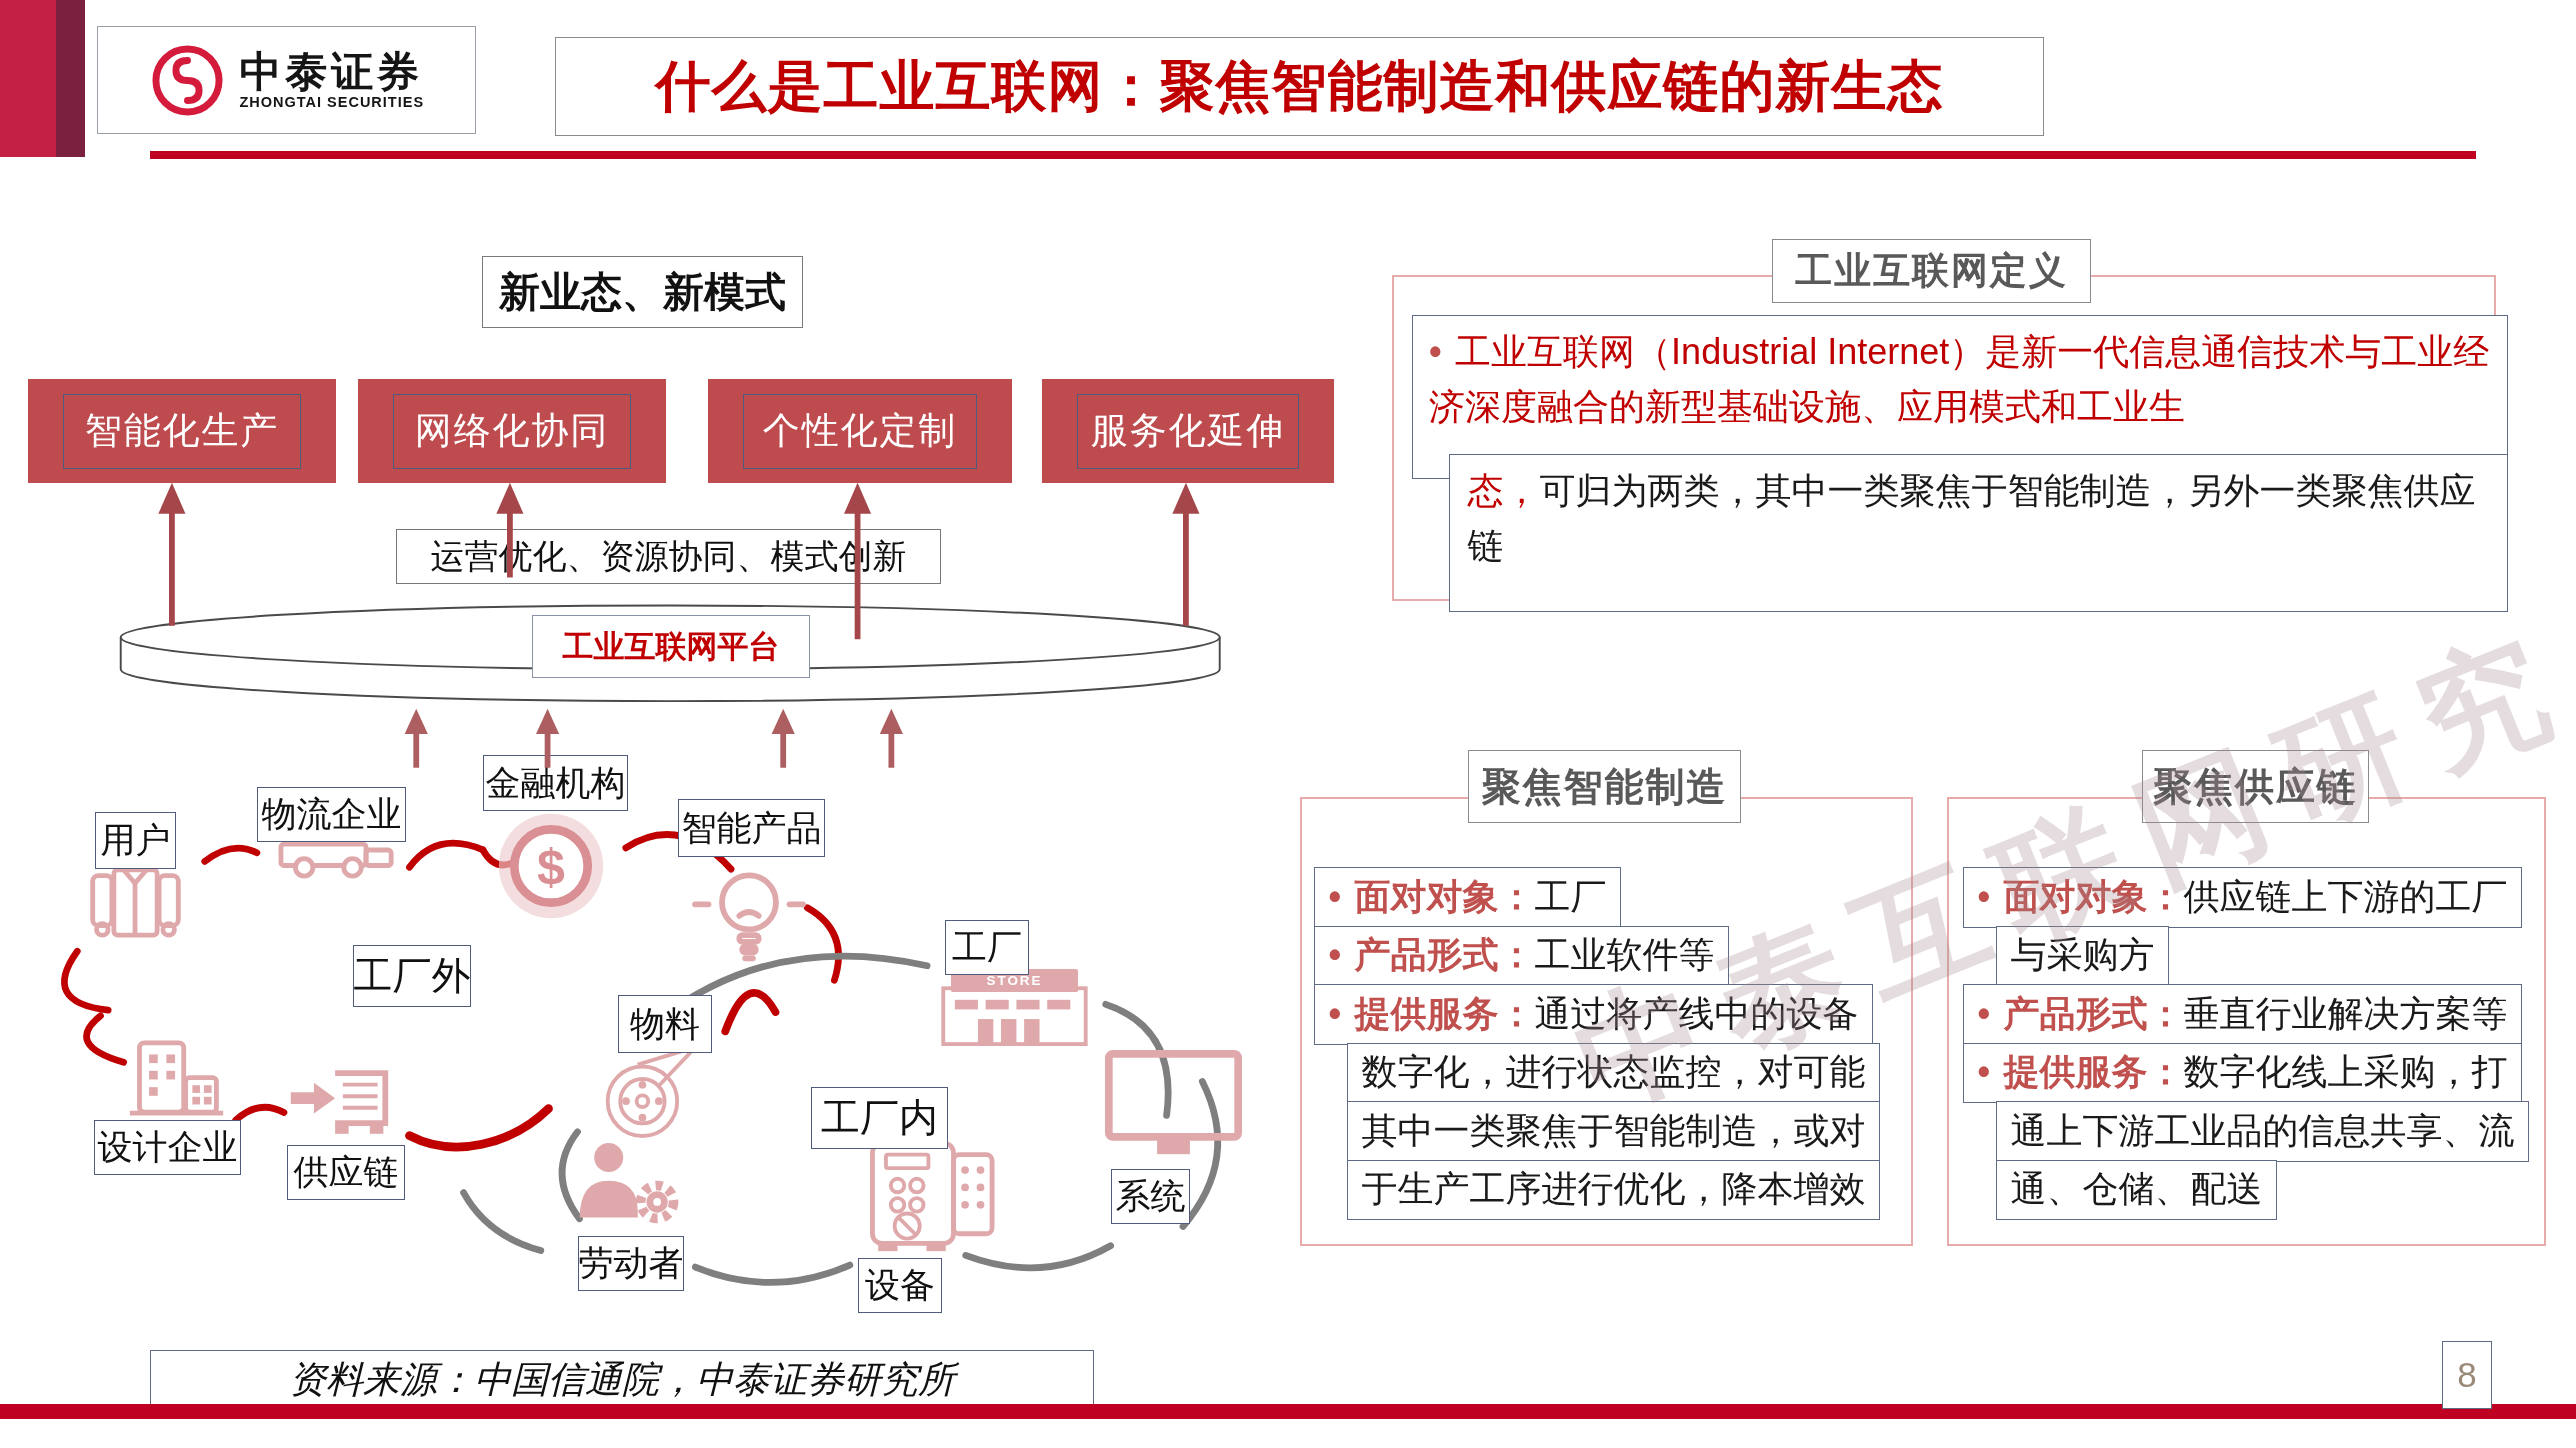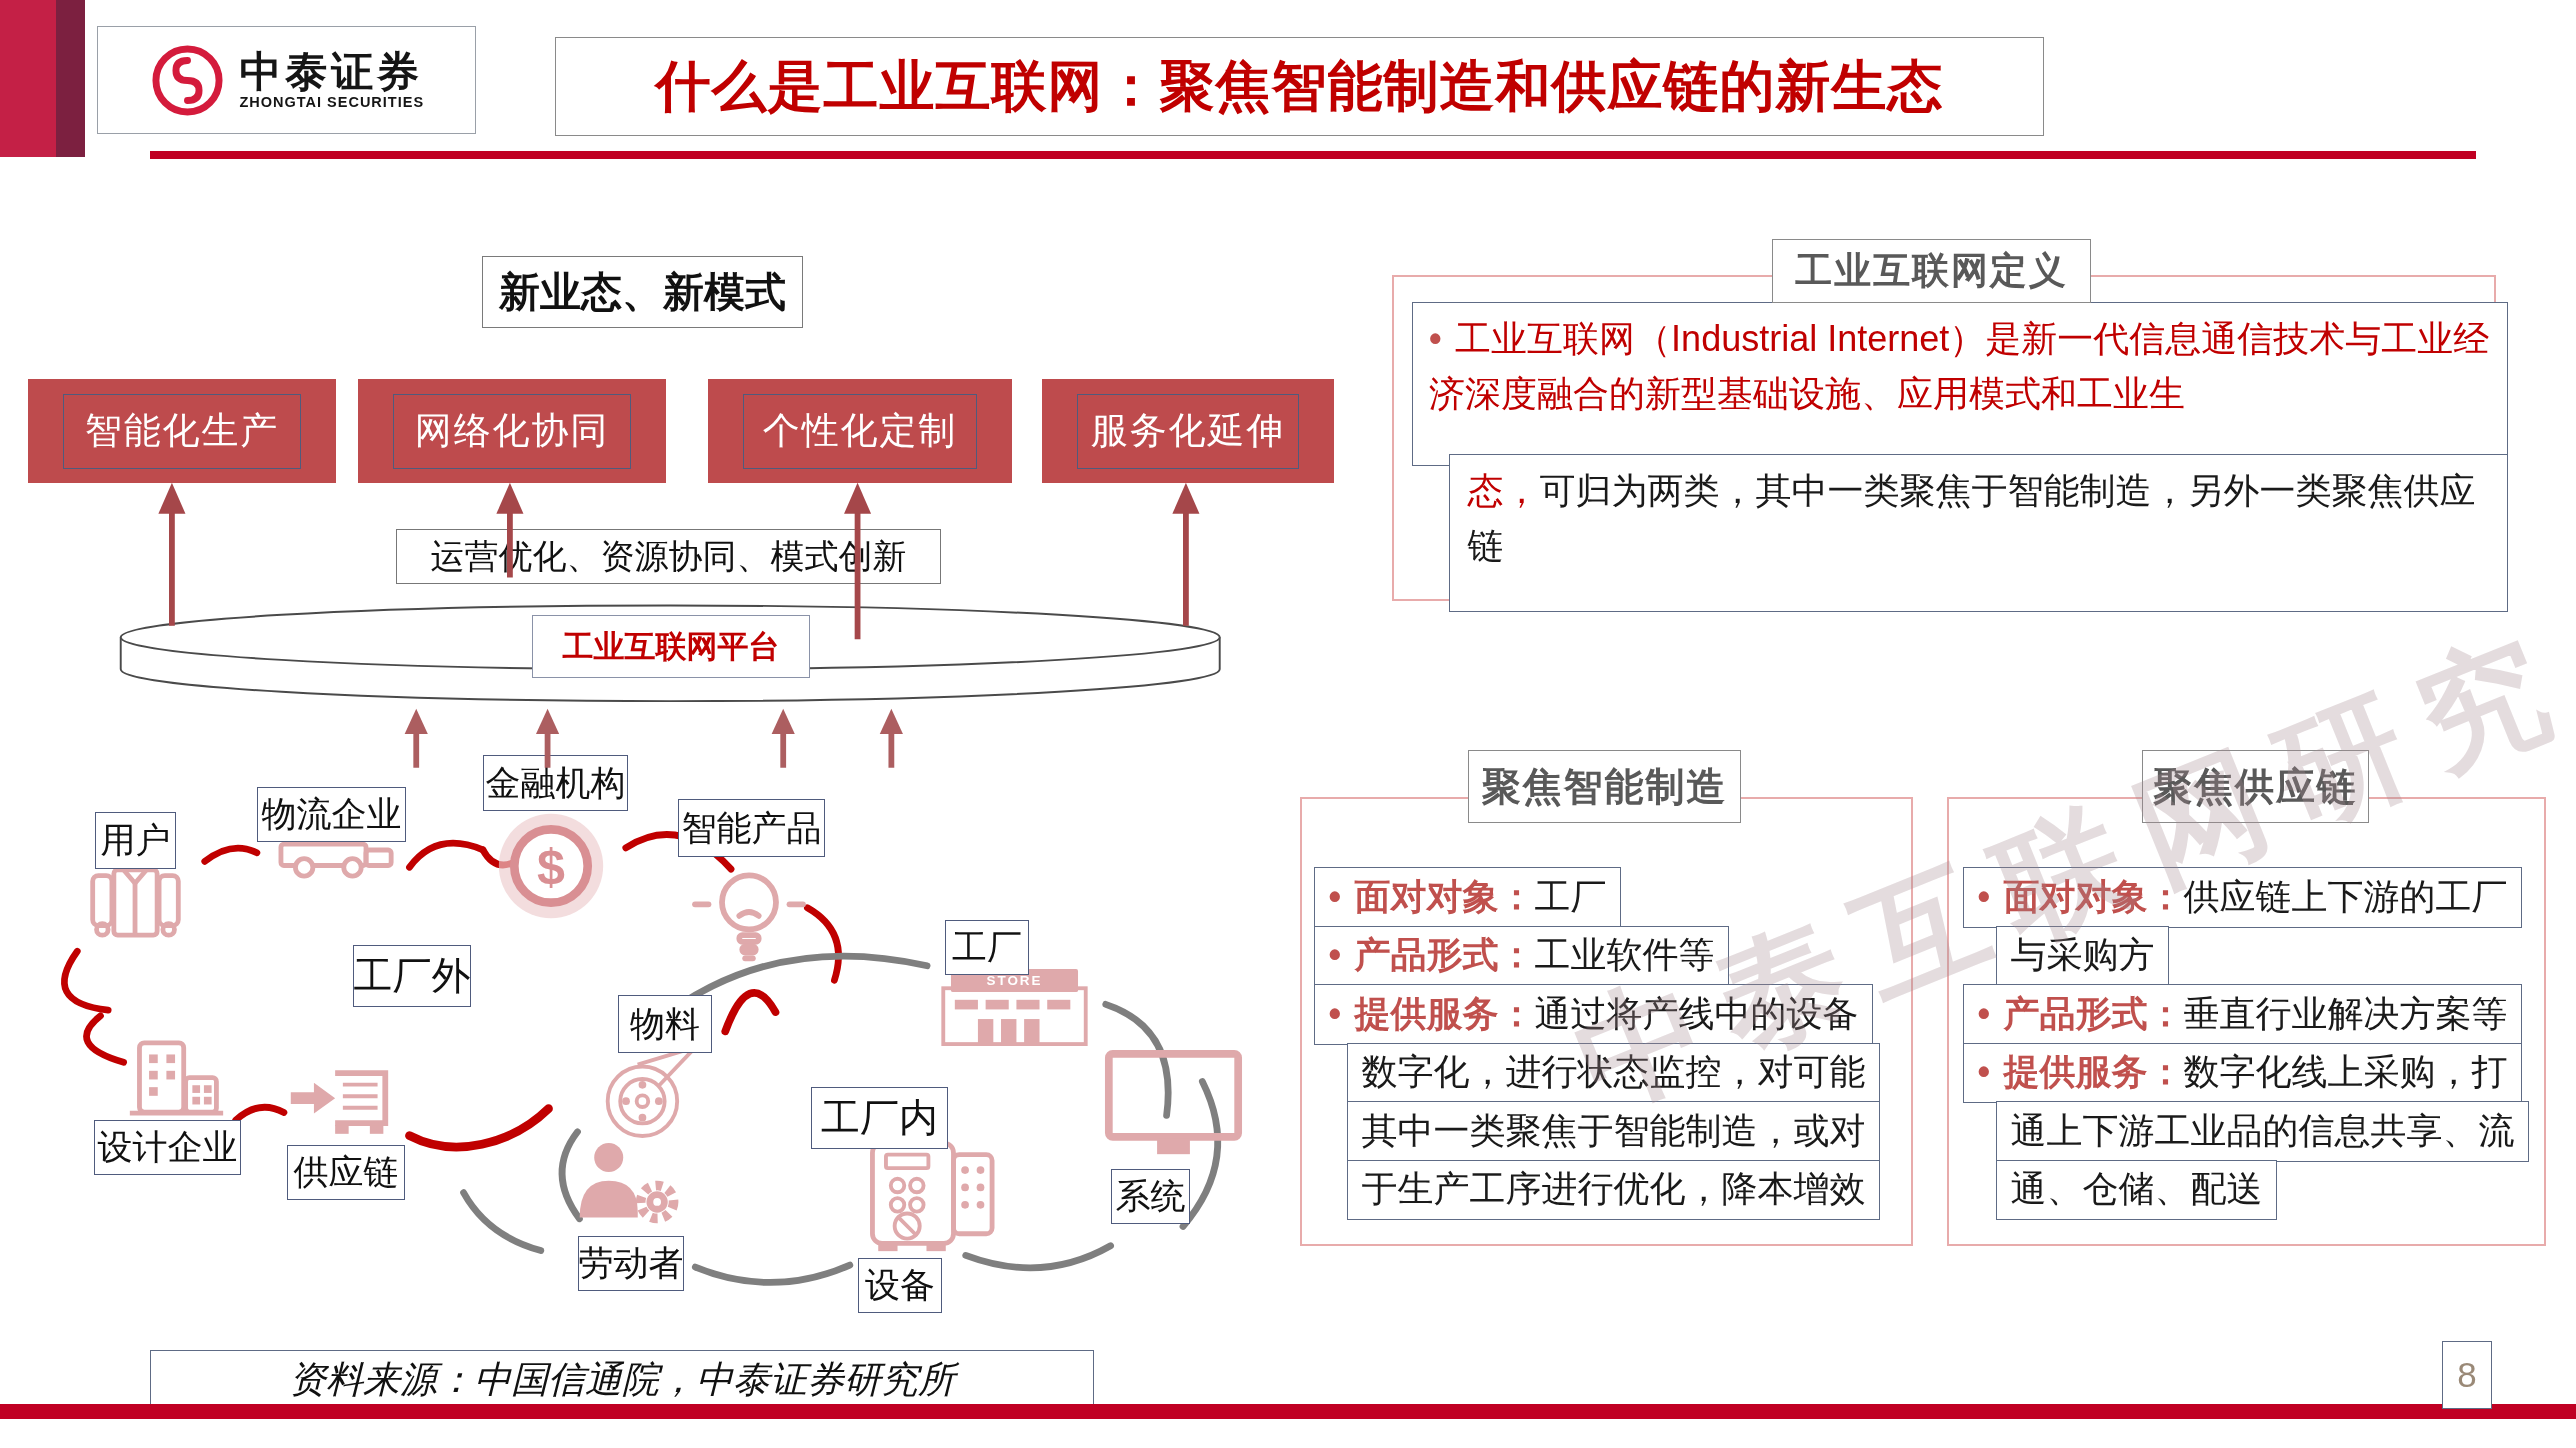--- a/index.html
+++ b/index.html
@@ -301,21 +301,21 @@
         <polygon points="811,734 799,760 823,760" stroke="none"></polygon>
       <line x1="923" y1="758" x2="923" y2="795"></line>
         <polygon points="923,734 911,760 935,760" stroke="none"></polygon>
     </g>
   </svg>
 
   <div class="abs pink-panel" style="left:1392px;top:275px;width:1100px;height:322px;"></div>
   <div class="abs panel-title" style="left:1772px;top:239px;width:317px;height:62px;font-size:37px;">
     <span>工业互联网定义</span>
   </div>
-  <div class="abs def-box" style="left:1412px;top:302px;width:1061px;height:147px;padding-left:16px;">
+  <div class="abs def-box" style="left:1412px;top:315px;width:1061px;height:147px;padding-left:16px;">
     <span class="bdot">•</span><span class="red-t">工业互联网（Industrial Internet）是新一代信息通信技术与工业经济深度融合的新型基础设施、应用模式和工业生</span>
   </div>
   <div class="abs def-box" style="left:1449px;top:454px;width:1022px;height:141px;">
     <span class="red-t">态，</span><span class="blk-t">可归为两类，其中一类聚焦于智能制造，另外一类聚焦供应链</span>
   </div>
 
   <div class="abs pink-panel" style="left:1300px;top:797px;width:609px;height:445px;"></div>
   <div class="abs panel-title" style="left:1468px;top:750px;width:271px;height:71px;">
     <span>聚焦智能制造</span>
   </div>

